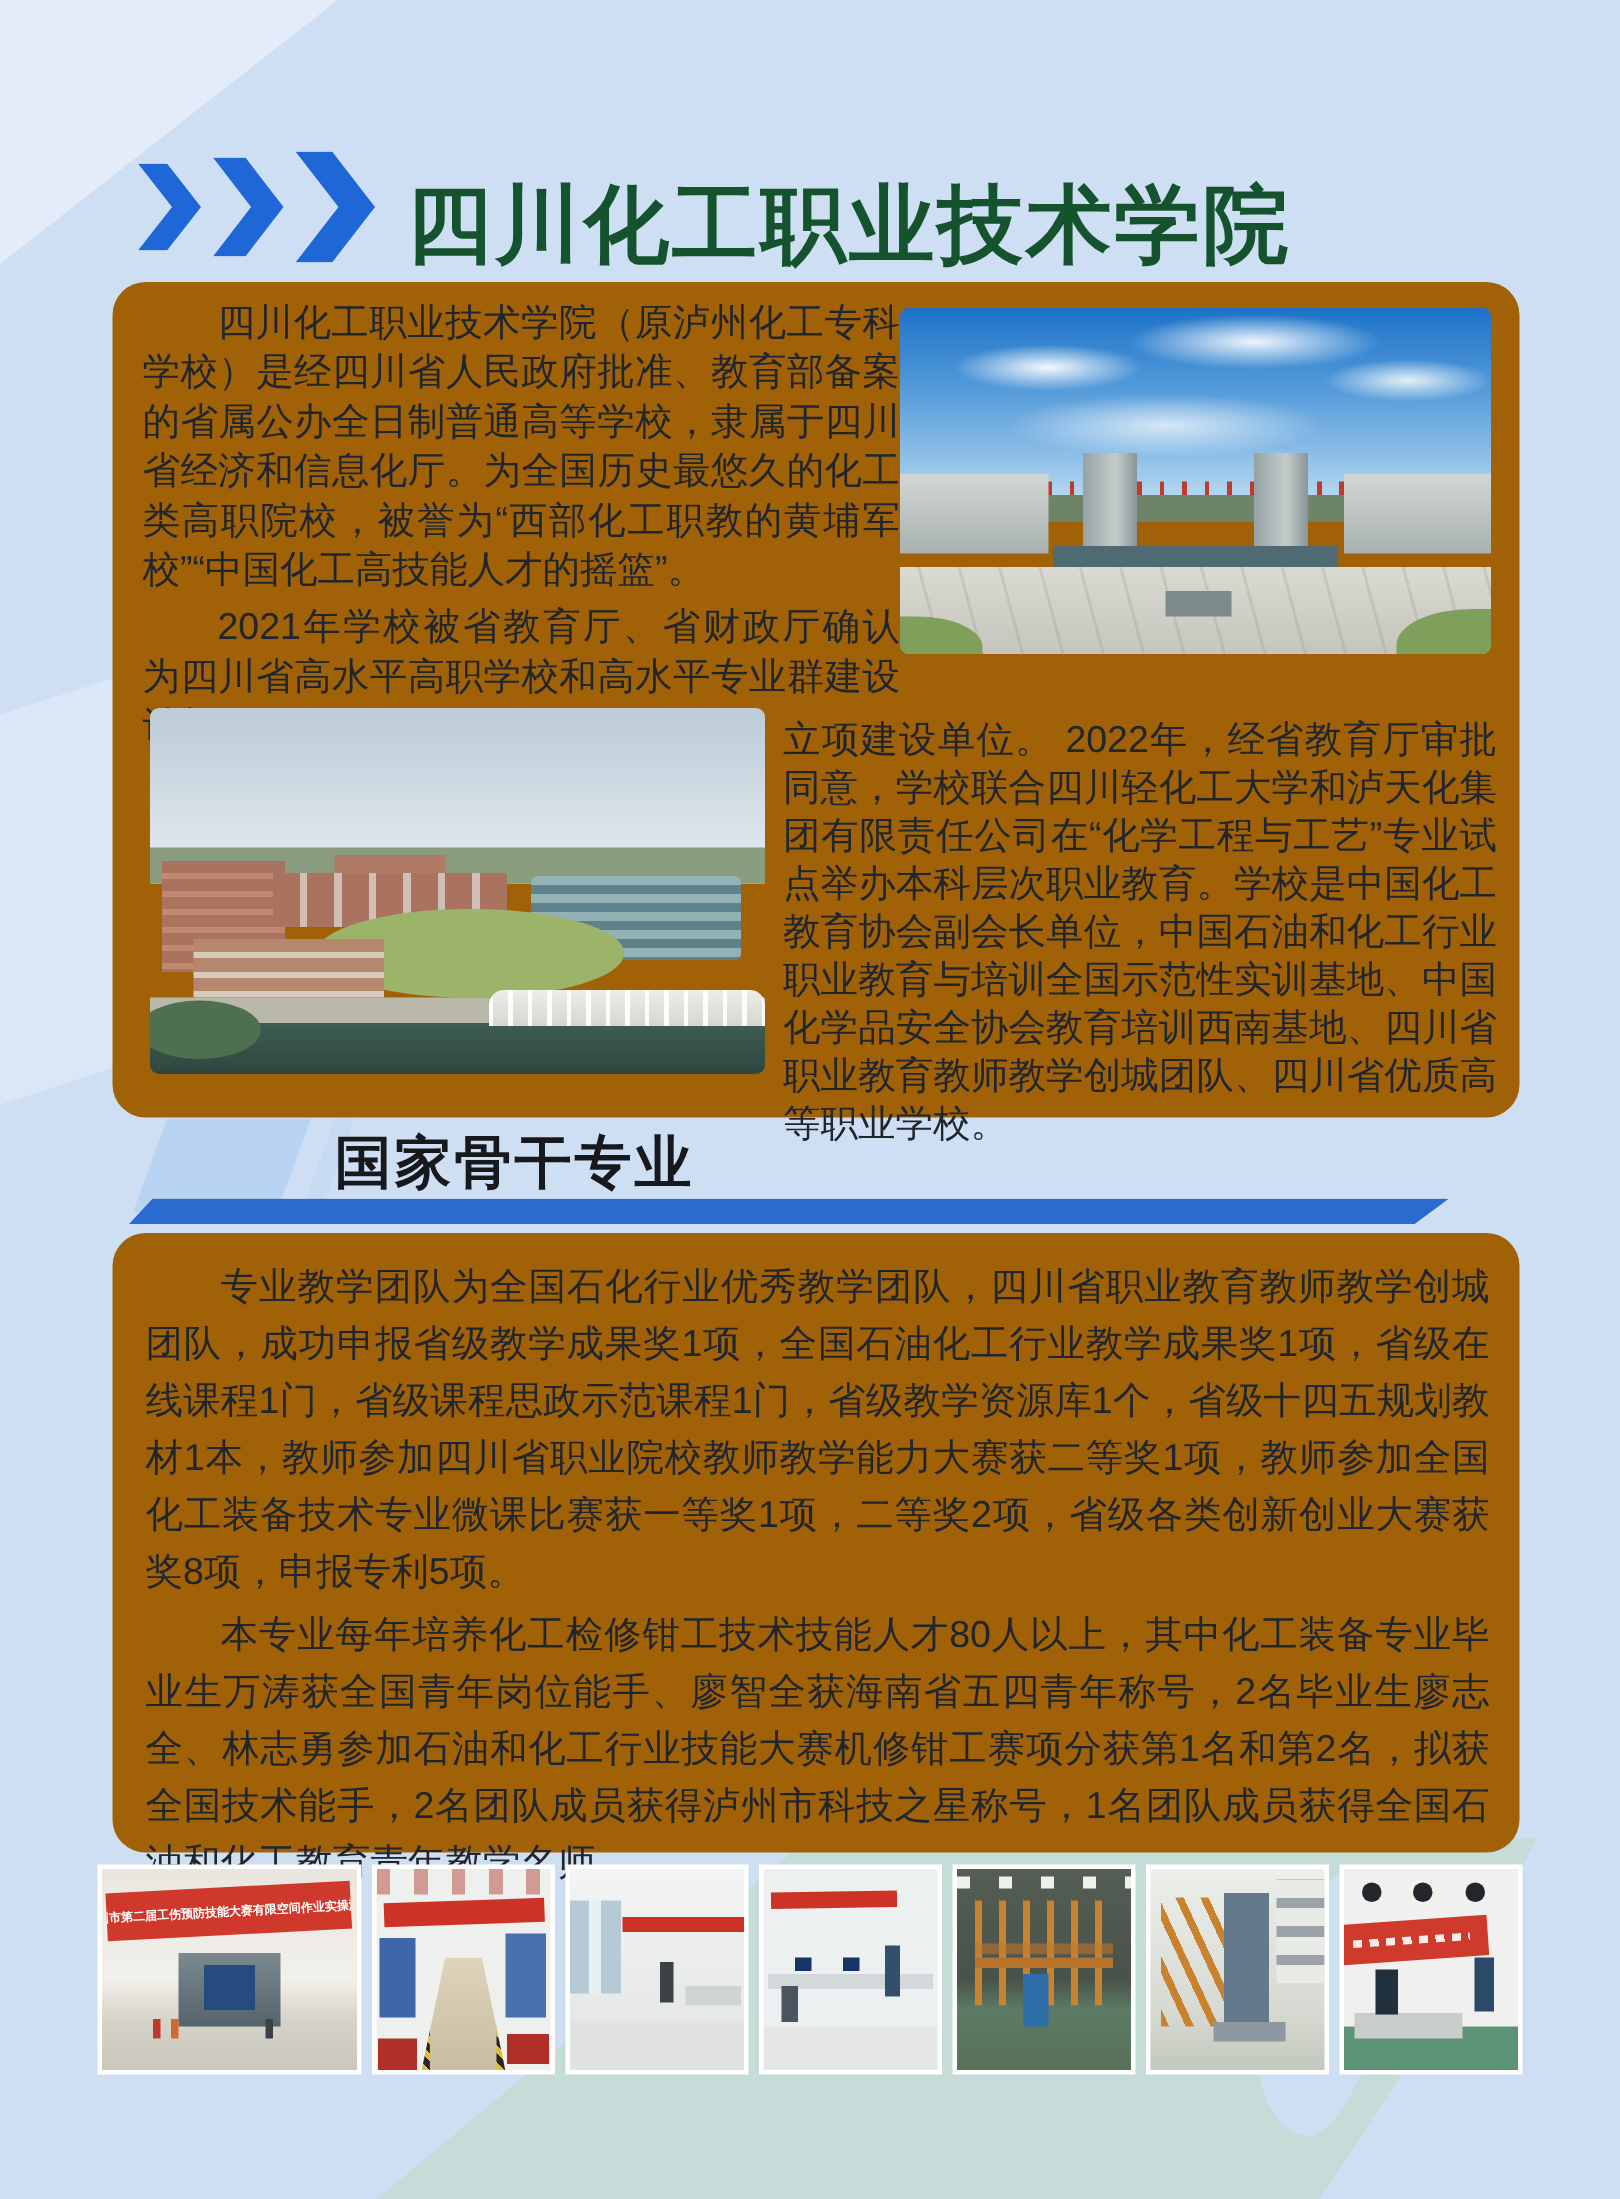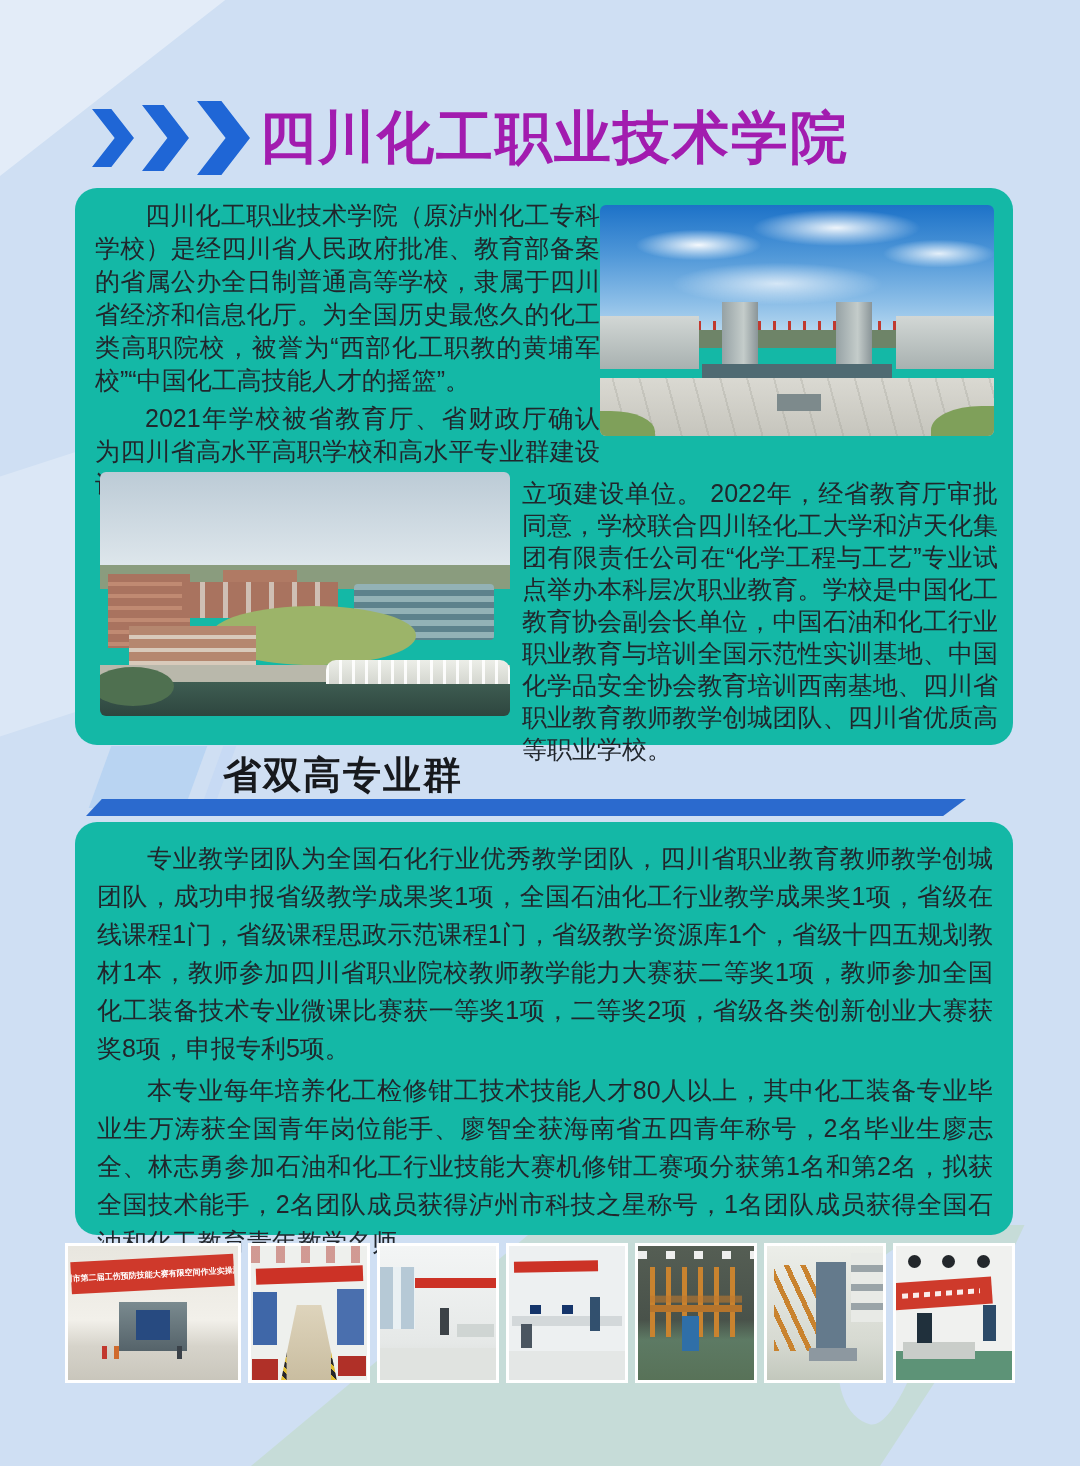--- a/index.html
+++ b/index.html
@@ -16,25 +16,25 @@
   .decor-teal-sliver{position:absolute;left:845px;top:1245px;width:78px;height:180px;
     background:#cfdff3;border-radius:50% 50% 40% 60%/60% 40% 60% 40%;transform:rotate(14deg);}
 
   
   .chevrons{position:absolute;left:92px;top:99px;height:78px;display:flex;align-items:center;gap:8px;}
   .chevrons i{display:block;background:#1f66d6;
     clip-path:polygon(0 0,46% 0,100% 50%,46% 100%,0 100%,54% 50%);}
   .chevrons i:nth-child(1){width:42px;height:58px;}
   .chevrons i:nth-child(2){width:47px;height:66px;}
   .chevrons i:nth-child(3){width:53px;height:74px;}
-  .page-title{position:absolute;left:255px;top:96px;margin:4px;font-size:57px;font-weight:800;
-    color:#a21caf;letter-spacing:2px;}
-
-  
-  .panel{position:absolute;background:#14b8a6;border-radius:22px;}
+  .page-title{position:absolute;left:255px;top:96px;margin:16px;font-size:57px;font-weight:800;
+    color:#14532d;letter-spacing:2px;}
+
+  
+  .panel{position:absolute;background:#a16207;border-radius:22px;}
   .panel-intro{left:75px;top:188px;width:938px;height:557px;}
   .panel-major{left:75px;top:822px;width:938px;height:413px;}
 
   .txt{color:#21262c;font-size:25px;text-align:justify;}
   .txt p{margin:0;}
   .indent{text-indent:2em;}
   .intro-left{position:absolute;left:20px;top:11px;width:505px;line-height:33px;}
   .intro-left p+p{margin-top:5px;}
   .intro-right{position:absolute;left:447px;top:264px;width:476px;line-height:32px;}
   .major-text{position:absolute;left:22px;top:17px;width:896px;line-height:38px;}
@@ -208,21 +208,21 @@
       <div class="pc-pond"></div>
       <div class="pc-shrub"></div>
       <div class="pc-bridge"></div>
     </div>
 
     <p class="txt intro-right">立项建设单位。 2022年，经省教育厅审批同意，学校联合四川轻化工大学和泸天化集团有限责任公司在“化学工程与工艺”专业试点举办本科层次职业教育。学校是中国化工教育协会副会长单位，中国石油和化工行业职业教育与培训全国示范性实训基地、中国化学品安全协会教育培训西南基地、四川省职业教育教师教学创城团队、四川省优质高等职业学校。</p>
   </section>
 
   <div class="sec-flag"></div>
   <div class="sec-flag2"></div>
-  <h2 class="sec-title">省双高专业群</h2>
+  <h2 class="sec-title">国家骨干专业</h2>
   <div class="sec-bar"></div>
 
   <section class="panel panel-major">
     <div class="txt major-text">
       <p class="indent">专业教学团队为全国石化行业优秀教学团队，四川省职业教育教师教学创城团队，成功申报省级教学成果奖1项，全国石油化工行业教学成果奖1项，省级在线课程1门，省级课程思政示范课程1门，省级教学资源库1个，省级十四五规划教材1本，教师参加四川省职业院校教师教学能力大赛获二等奖1项，教师参加全国化工装备技术专业微课比赛获一等奖1项，二等奖2项，省级各类创新创业大赛获奖8项，申报专利5项。</p>
       <p class="indent">本专业每年培养化工检修钳工技术技能人才80人以上，其中化工装备专业毕业生万涛获全国青年岗位能手、廖智全获海南省五四青年称号，2名毕业生廖志全、林志勇参加石油和化工行业技能大赛机修钳工赛项分获第1名和第2名，拟获全国技术能手，2名团队成员获得泸州市科技之星称号，1名团队成员获得全国石油和化工教育青年教学名师。</p>
     </div>
   </section>
 
   <div class="gallery">

